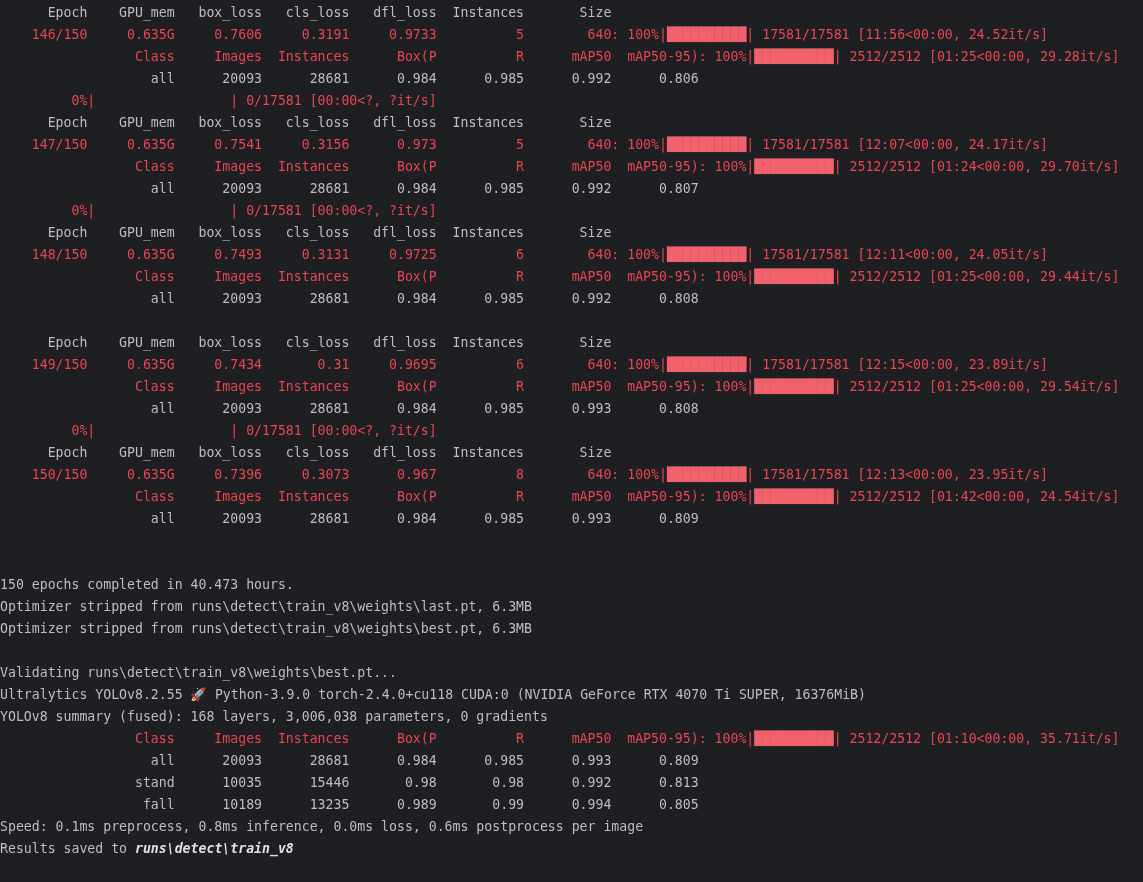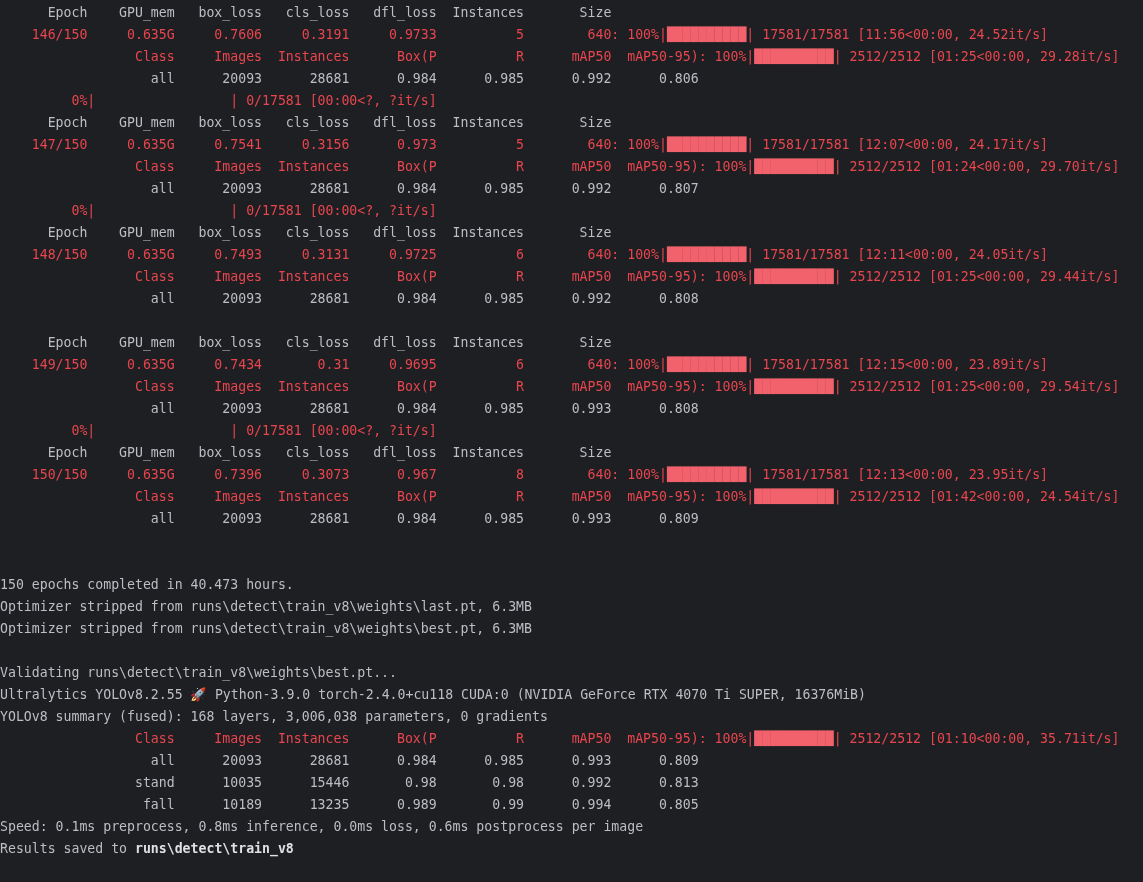--- a/index.html
+++ b/index.html
@@ -25,20 +25,20 @@
     white-space: pre;
     color: #BCBEC4;
   }
   .line {
     height: 22px;
     white-space: pre;
   }
   .g  { color: #BCBEC4; }          
   .r  { color: #E8464F; margin-top: 40px; }          
   .bar{ color: #F2626C; letter-spacing: 0px; }  
-  .b  { color: #DFE1E5; font-weight: bold; }
+  .b  { color: #DFE1E5; font-weight: bold; font-style: italic; }
   .emoji { color: #E8464F; }
   .spacer { height: 22px; }
 </style>
 </head>
 <body>
 
 <div id="console"><div class="line"><span class="g">      Epoch    GPU_mem   box_loss   cls_loss   dfl_loss  Instances       Size</span></div><div class="line"><span class="r">    146/150     0.635G     0.7606     0.3191     0.9733          5        640: 100%|</span><span class="bar">██████████</span><span class="r">| 17581/17581 [11:56&lt;00:00, 24.52it/s]</span></div><div class="line"><span class="r">                 Class     Images  Instances      Box(P          R      mAP50  mAP50-95): 100%|</span><span class="bar">██████████</span><span class="r">| 2512/2512 [01:25&lt;00:00, 29.28it/s]</span></div><div class="line"><span class="g">                   all      20093      28681      0.984      0.985      0.992      0.806</span></div><div class="line"><span class="r">         0%|                 | 0/17581 [00:00&lt;?, ?it/s]</span></div><div class="line"><span class="g">      Epoch    GPU_mem   box_loss   cls_loss   dfl_loss  Instances       Size</span></div><div class="line"><span class="r">    147/150     0.635G     0.7541     0.3156      0.973          5        640: 100%|</span><span class="bar">██████████</span><span class="r">| 17581/17581 [12:07&lt;00:00, 24.17it/s]</span></div><div class="line"><span class="r">                 Class     Images  Instances      Box(P          R      mAP50  mAP50-95): 100%|</span><span class="bar">██████████</span><span class="r">| 2512/2512 [01:24&lt;00:00, 29.70it/s]</span></div><div class="line"><span class="g">                   all      20093      28681      0.984      0.985      0.992      0.807</span></div><div class="line"><span class="r">         0%|                 | 0/17581 [00:00&lt;?, ?it/s]</span></div><div class="line"><span class="g">      Epoch    GPU_mem   box_loss   cls_loss   dfl_loss  Instances       Size</span></div><div class="line"><span class="r">    148/150     0.635G     0.7493     0.3131     0.9725          6        640: 100%|</span><span class="bar">██████████</span><span class="r">| 17581/17581 [12:11&lt;00:00, 24.05it/s]</span></div><div class="line"><span class="r">                 Class     Images  Instances      Box(P          R      mAP50  mAP50-95): 100%|</span><span class="bar">██████████</span><span class="r">| 2512/2512 [01:25&lt;00:00, 29.44it/s]</span></div><div class="line"><span class="g">                   all      20093      28681      0.984      0.985      0.992      0.808</span></div><div class="line spacer"></div><div class="line"><span class="g">      Epoch    GPU_mem   box_loss   cls_loss   dfl_loss  Instances       Size</span></div><div class="line"><span class="r">    149/150     0.635G     0.7434       0.31     0.9695          6        640: 100%|</span><span class="bar">██████████</span><span class="r">| 17581/17581 [12:15&lt;00:00, 23.89it/s]</span></div><div class="line"><span class="r">                 Class     Images  Instances      Box(P          R      mAP50  mAP50-95): 100%|</span><span class="bar">██████████</span><span class="r">| 2512/2512 [01:25&lt;00:00, 29.54it/s]</span></div><div class="line"><span class="g">                   all      20093      28681      0.984      0.985      0.993      0.808</span></div><div class="line"><span class="r">         0%|                 | 0/17581 [00:00&lt;?, ?it/s]</span></div><div class="line"><span class="g">      Epoch    GPU_mem   box_loss   cls_loss   dfl_loss  Instances       Size</span></div><div class="line"><span class="r">    150/150     0.635G     0.7396     0.3073      0.967          8        640: 100%|</span><span class="bar">██████████</span><span class="r">| 17581/17581 [12:13&lt;00:00, 23.95it/s]</span></div><div class="line"><span class="r">                 Class     Images  Instances      Box(P          R      mAP50  mAP50-95): 100%|</span><span class="bar">██████████</span><span class="r">| 2512/2512 [01:42&lt;00:00, 24.54it/s]</span></div><div class="line"><span class="g">                   all      20093      28681      0.984      0.985      0.993      0.809</span></div><div class="line spacer"></div><div class="line spacer"></div><div class="line"><span class="g">150 epochs completed in 40.473 hours.</span></div><div class="line"><span class="g">Optimizer stripped from runs\detect\train_v8\weights\last.pt, 6.3MB</span></div><div class="line"><span class="g">Optimizer stripped from runs\detect\train_v8\weights\best.pt, 6.3MB</span></div><div class="line spacer"></div><div class="line"><span class="g">Validating runs\detect\train_v8\weights\best.pt...</span></div><div class="line"><span class="g">Ultralytics YOLOv8.2.55 </span><span class="emoji">🚀</span><span class="g"> Python-3.9.0 torch-2.4.0+cu118 CUDA:0 (NVIDIA GeForce RTX 4070 Ti SUPER, 16376MiB)</span></div><div class="line"><span class="g">YOLOv8 summary (fused): 168 layers, 3,006,038 parameters, 0 gradients</span></div><div class="line"><span class="r">                 Class     Images  Instances      Box(P          R      mAP50  mAP50-95): 100%|</span><span class="bar">██████████</span><span class="r">| 2512/2512 [01:10&lt;00:00, 35.71it/s]</span></div><div class="line"><span class="g">                   all      20093      28681      0.984      0.985      0.993      0.809</span></div><div class="line"><span class="g">                 stand      10035      15446       0.98       0.98      0.992      0.813</span></div><div class="line"><span class="g">                  fall      10189      13235      0.989       0.99      0.994      0.805</span></div><div class="line"><span class="g">Speed: 0.1ms preprocess, 0.8ms inference, 0.0ms loss, 0.6ms postprocess per image</span></div><div class="line"><span class="g">Results saved to </span><span class="b">runs\detect\train_v8</span></div><div class="line spacer"></div></div>
 
 </body></html>

